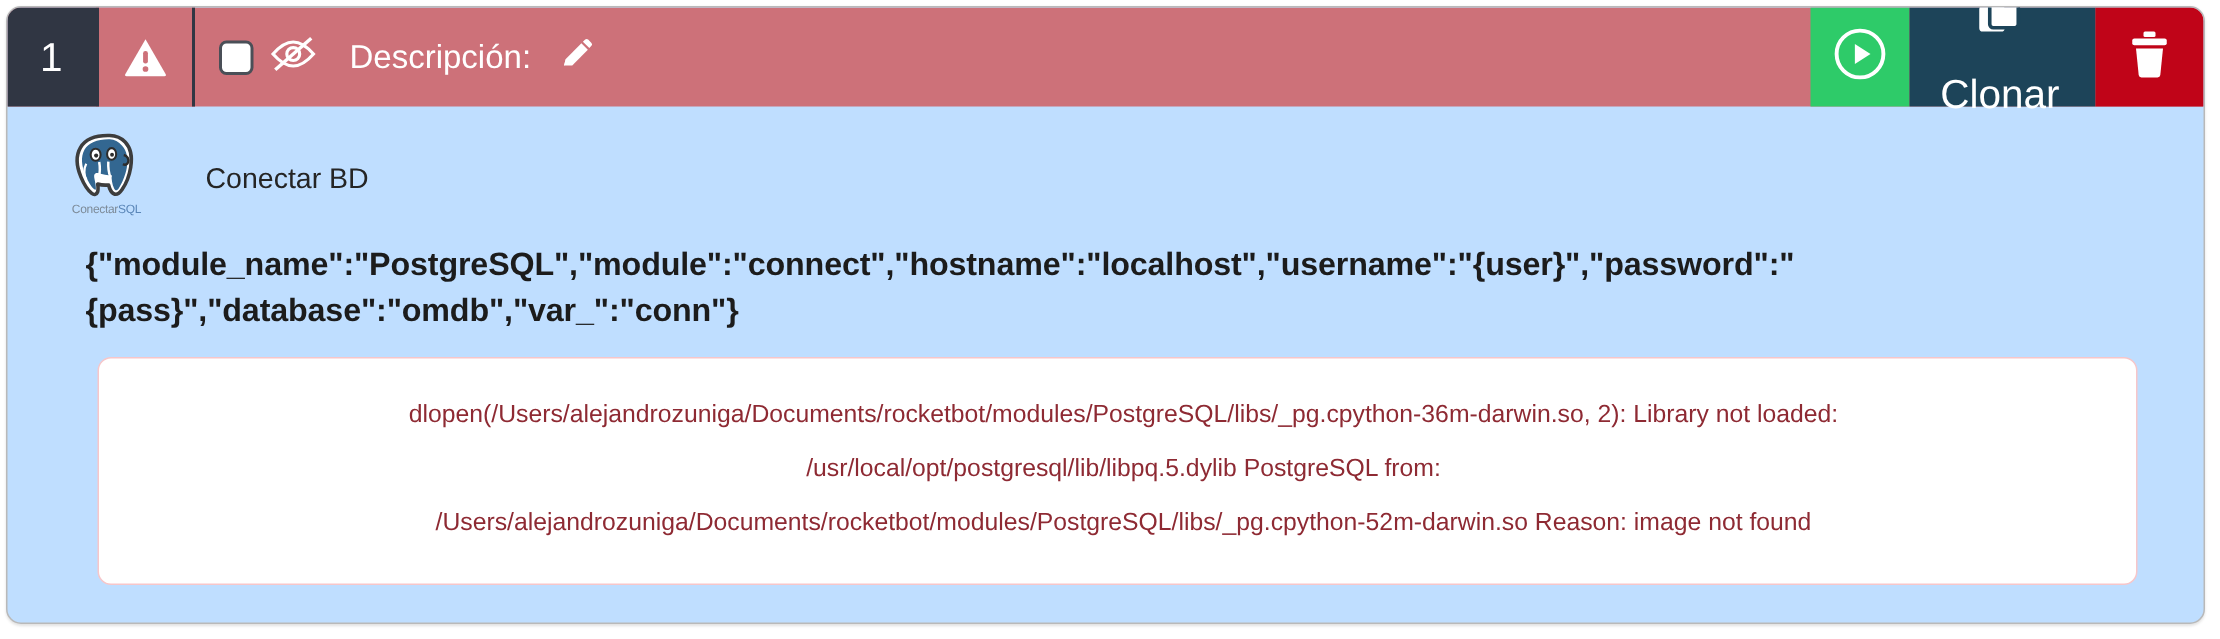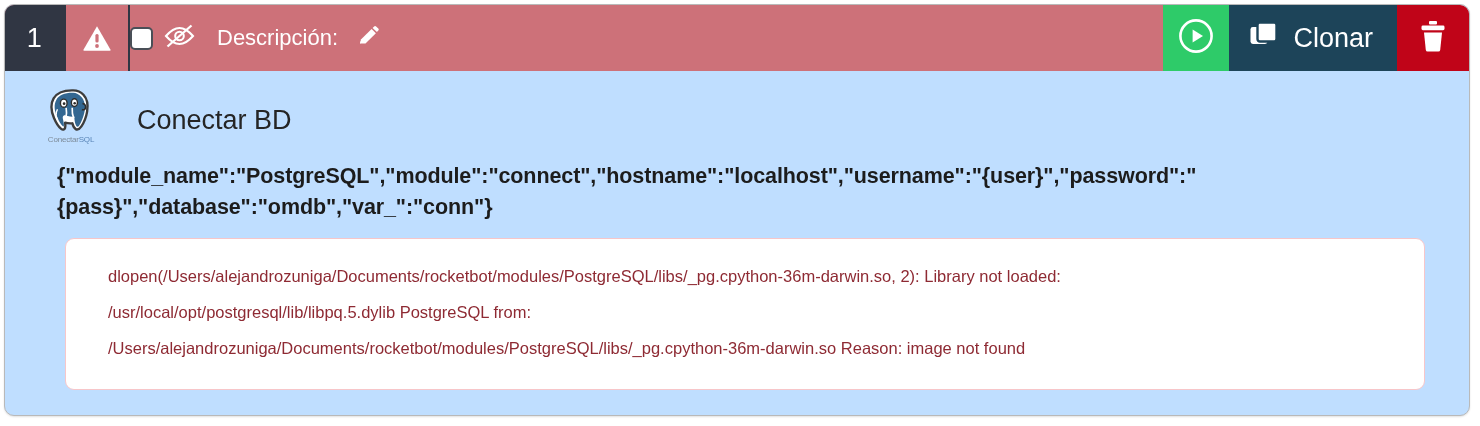--- a/index.html
+++ b/index.html
@@ -57,20 +57,21 @@
     border-left: 2px solid #303643;
     border-right: 2px solid #303643;
     box-sizing: border-box;
   }
   .warn-box svg { display:block; }
 
   .header-left-tools {
     display: flex;
     align-items: center;
     gap: 10px;
+    padding-left: 16px;
   }
   .chk {
     width: 23px;
     height: 23px;
     border-radius: 5px;
     background: #ffffff;
     border: 2px solid #4a4f57;
     box-sizing: border-box;
     display: block;
   }
@@ -96,20 +97,21 @@
   .btn-clone {
     background: #1d4459;
     display: flex;
     align-items: center;
     justify-content: center;
     gap: 14px;
     padding: 0 24px 0 20px;
     color: #ffffff;
     font-size: 27px;
     white-space: nowrap;
+    flex-direction: column;
   }
   .btn-delete {
     width: 72px;
     background: #c00418;
     display: flex;
     align-items: center;
     justify-content: center;
     border-top-right-radius: 9px;
   }
 
@@ -139,21 +141,21 @@
     width: 64px;
     text-align: center;
     font-size: 8px;
     letter-spacing: -0.2px;
     color: #7d8b99;
     font-family: "Liberation Sans", sans-serif;
   }
   .pg-caption .sql { color: #5a86b8; }
   .node-title {
     margin-left: 34px;
-    font-size: 27px;
+    font-size: 19px;
     color: #252525;
     font-weight: 400;
   }
 
   .params {
     padding: 6px 46px 0 52px;
     font-size: 21.5px;
     font-weight: bold;
     color: #1c1c1c;
     line-height: 1.42;
@@ -161,20 +163,21 @@
     letter-spacing: -0.1px;
   }
 
   .error-box {
     margin: 16px 44px 0 60px;
     background: #ffffff;
     border: 1px solid #f7c6c9;
     border-radius: 9px;
     padding: 20px 34px 22px 42px;
     box-sizing: border-box;
+    text-align: center;
   }
   .error-line {
     color: #8e2a33;
     font-size: 16.5px;
     line-height: 2.18;
     word-break: break-word;
   }
 </style>
 </head>
 <body>
@@ -287,18 +290,18 @@
         </div>
 
         <div class="node-title">Conectar BD</div>
       </div>
 
       <div class="params">{"module_name":"PostgreSQL","module":"connect","hostname":"localhost","username":"{user}","password":"{pass}","database":"omdb","var_":"conn"}</div>
 
       <div class="error-box">
         <div class="error-line">dlopen(/Users/alejandrozuniga/Documents/rocketbot/modules/PostgreSQL/libs/_pg.cpython-36m-darwin.so, 2): Library not loaded:</div>
         <div class="error-line">/usr/local/opt/postgresql/lib/libpq.5.dylib PostgreSQL from:</div>
-        <div class="error-line">/Users/alejandrozuniga/Documents/rocketbot/modules/PostgreSQL/libs/_pg.cpython-36m-darwin.so Reason: image not found</div>
+        <div class="error-line">/Users/alejandrozuniga/Documents/rocketbot/modules/PostgreSQL/libs/_pg.cpython-52m-darwin.so Reason: image not found</div>
       </div>
 
     </div>
   </div>
 </div>
 
 </body></html>

